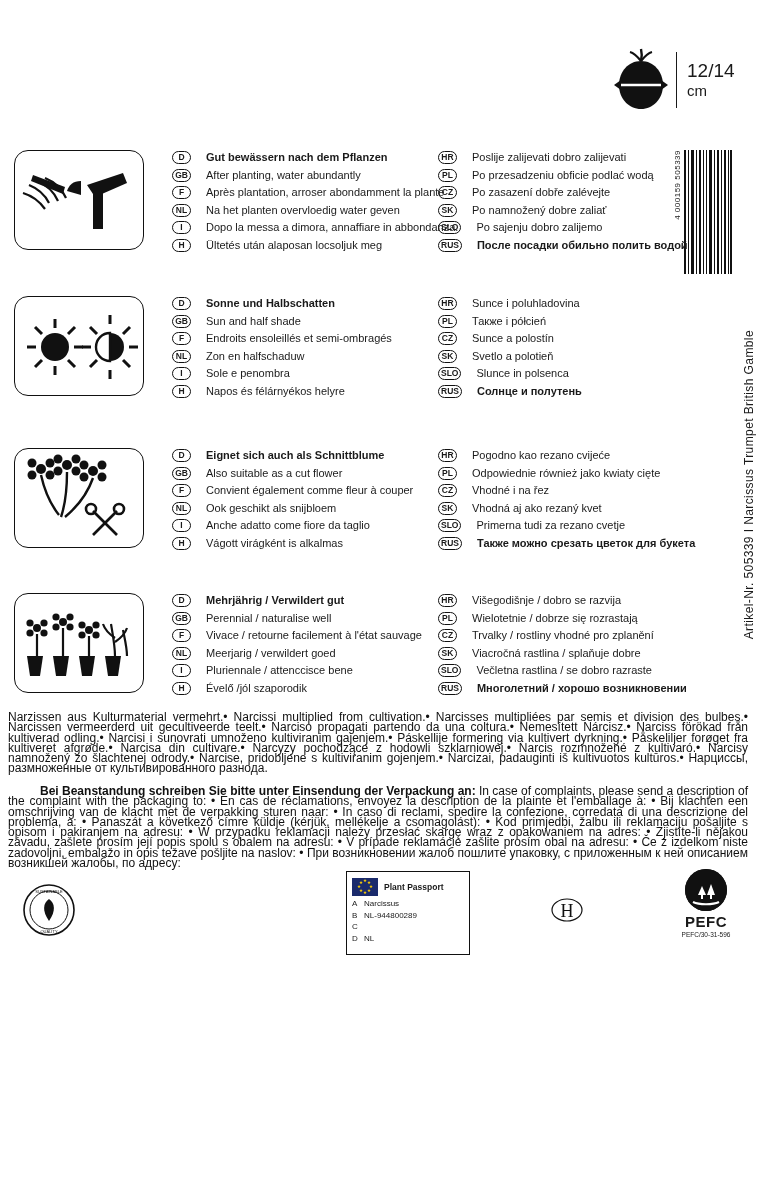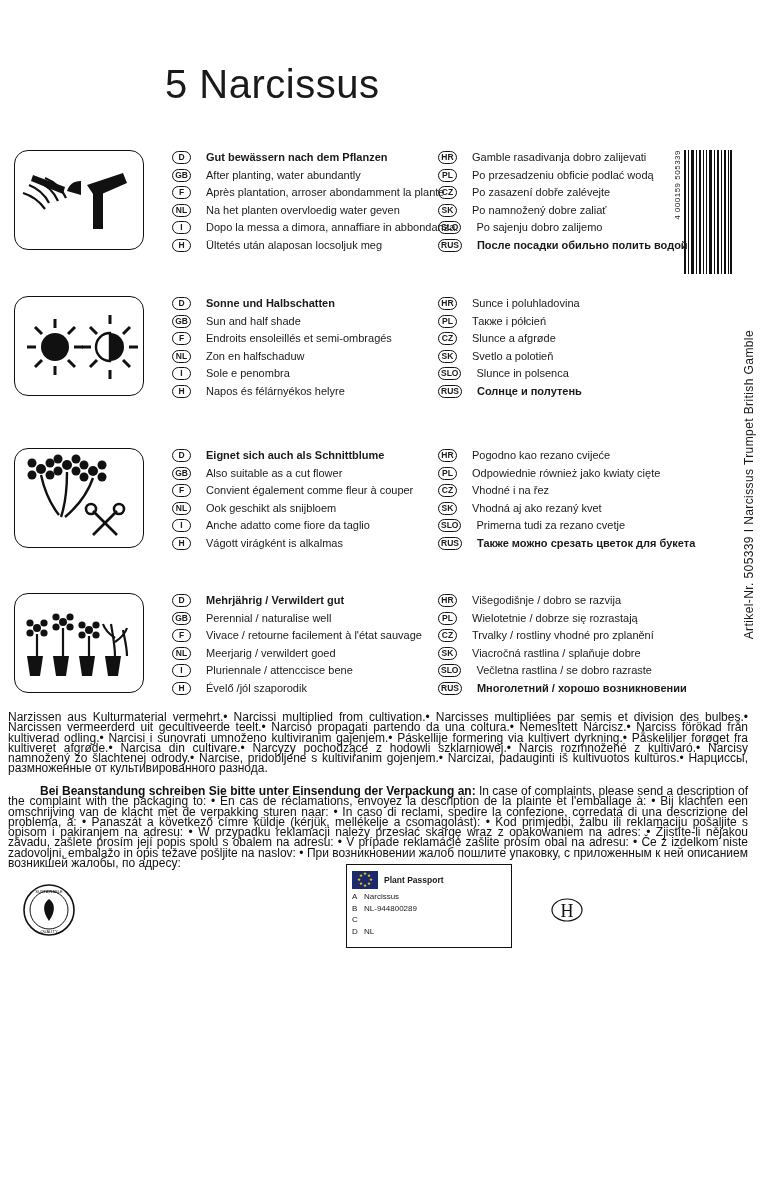--- a/index.html
+++ b/index.html
@@ -172,22 +172,22 @@
   }
   .address {
     position: absolute;
     left: 100px; top: 32px;
     font-size: 9.5px;
     line-height: 12.5px;
   }
   .address .hq { margin-top: 12px; }
   .passport {
     position: absolute;
-    left: 346px; top: 9px;
-    width: 166px; height: 84px;
+    left: 346px; top: 16px;
+    width: 124px; height: 84px;
     border: 1px solid #111;
     box-sizing: border-box;
     padding: 4px 5px;
   }
   .pp-head {
     display: flex;
     align-items: center;
     height: 22px;
   }
   .eu-flag {
@@ -234,22 +234,39 @@
     letter-spacing: 0.5px;
     margin-top: 2px;
   }
   .pefc-code { font-size: 6.5px; margin-top: 1px; }
 </style>
 </head>
 <body>
 
 <div class="page">
 
-  <div class="title">5 Narcissus</div>
-
+
+  <div class="bulb-size">
+    <div class="bulb-icon">
+      <svg viewBox="0 0 62 70" width="62" height="70" aria-hidden="true">
+        <path d="M31 16 C44 16 53 27 53 40 C53 54 43 64 31 64 C19 64 9 54 9 40 C9 27 18 16 31 16 Z" fill="#111"></path>
+        <path d="M31 4 C32 8 32 12 31 16" stroke="#111" stroke-width="2.4" fill="none"></path>
+        <path d="M31 16 C27 11 24 8 20 7" stroke="#111" stroke-width="2.2" fill="none"></path>
+        <path d="M31 16 C35 11 38 8 42 7" stroke="#111" stroke-width="2.2" fill="none"></path>
+        <line x1="4" y1="40" x2="58" y2="40" stroke="#fff" stroke-width="2.6"></line>
+        <path d="M4 40 l7 -5 v10 z" fill="#111"></path>
+        <path d="M58 40 l-7 -5 v10 z" fill="#111"></path>
+      </svg>
+    </div>
+    <div class="bulb-sep"></div>
+    <div class="bulb-txt">
+      <span>12/14</span>
+      <span class="cm">cm</span>
+    </div>
+  </div>
 
   <div class="barcode">
     <div class="bnum">4 000159 505339</div>
     <div class="bars">
       <i style="left:0px;width:2px"></i>
         <i style="left:4px;width:1px"></i>
       <i style="left:7px;width:3px"></i>
         <i style="left:12px;width:1px"></i>
       <i style="left:15px;width:2px"></i>
         <i style="left:19px;width:1px"></i>
@@ -303,21 +320,21 @@
           <span class="ltxt">Dopo la messa a dimora, annaffiare in abbondanza.</span>
         </div>
       <div class="lrow">
           <span class="lcode">H</span>
           <span class="ltxt">Ültetés után alaposan locsoljuk meg</span>
         </div>
     </div>
     <div class="langcol right">
       <div class="lrow">
           <span class="lcode">HR</span>
-          <span class="ltxt">Gamble rasadivanja dobro zalijevati</span>
+          <span class="ltxt">Poslije zalijevati dobro zalijevati</span>
         </div>
       <div class="lrow">
           <span class="lcode">PL</span>
           <span class="ltxt">Po przesadzeniu obficie podlać wodą</span>
         </div>
       <div class="lrow">
           <span class="lcode">CZ</span>
           <span class="ltxt">Po zasazení dobře zalévejte</span>
         </div>
       <div class="lrow">
@@ -395,21 +412,21 @@
       <div class="lrow">
           <span class="lcode">HR</span>
           <span class="ltxt">Sunce i poluhladovina</span>
         </div>
       <div class="lrow">
           <span class="lcode">PL</span>
           <span class="ltxt">Также i półcień</span>
         </div>
       <div class="lrow">
           <span class="lcode">CZ</span>
-          <span class="ltxt">Slunce a afgrøde</span>
+          <span class="ltxt">Sunce a polostín</span>
         </div>
       <div class="lrow">
           <span class="lcode">SK</span>
           <span class="ltxt">Svetlo a polotieň</span>
         </div>
       <div class="lrow">
           <span class="lcode">SLO</span>
           <span class="ltxt">Slunce in polsenca</span>
         </div>
       <div class="lrow bold">
@@ -660,15 +677,29 @@
         </div>
     </div>
 
     <div class="h-logo">
       <svg viewBox="0 0 34 34" width="34" height="34" aria-hidden="true">
         <ellipse cx="17" cy="17" rx="15" ry="11" fill="none" stroke="#111" stroke-width="1.2"></ellipse>
         <text x="17" y="24" font-size="18" text-anchor="middle" fill="#111" font-family="Liberation Serif, serif">H</text>
       </svg>
     </div>
 
+    <div class="pefc">
+      <div class="pefc-mark">
+        <svg viewBox="0 0 42 42" width="42" height="42" aria-hidden="true">
+          <circle cx="21" cy="21" r="21" fill="#111"></circle>
+          <path d="M13 26 l4 -9 l4 9 z" fill="#fff"></path>
+          <path d="M22 26 l4 -11 l4 11 z" fill="#fff"></path>
+          <rect x="16" y="26" width="2" height="4" fill="#fff"></rect>
+          <rect x="25" y="26" width="2" height="4" fill="#fff"></rect>
+          <path d="M8 33 C14 36 28 36 34 33" stroke="#fff" stroke-width="2.2" fill="none"></path>
+        </svg>
+      </div>
+      <div class="pefc-name">PEFC</div>
+      <div class="pefc-code">PEFC/30-31-596</div>
+    </div>
   </div>
 
 </div>
 
 </body></html>

